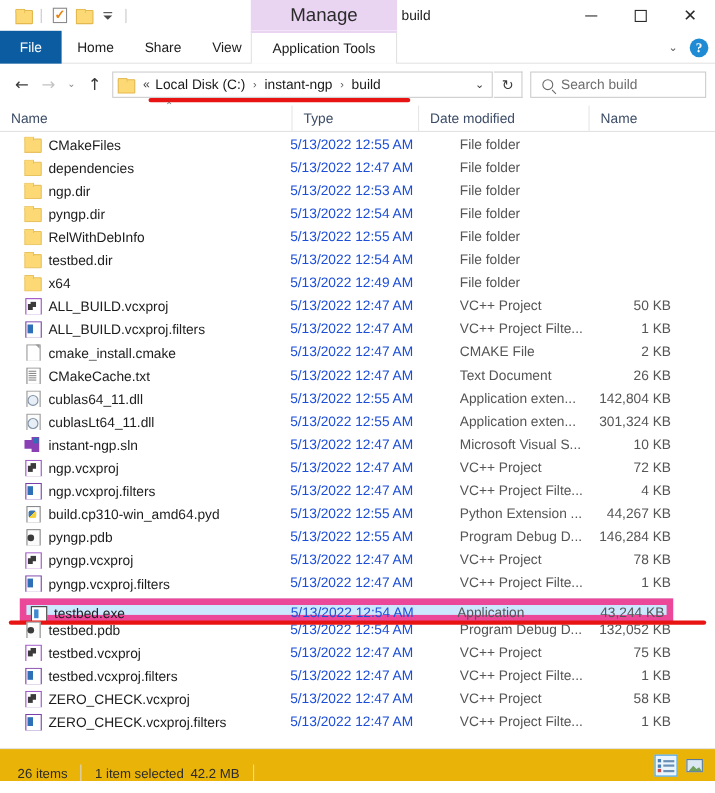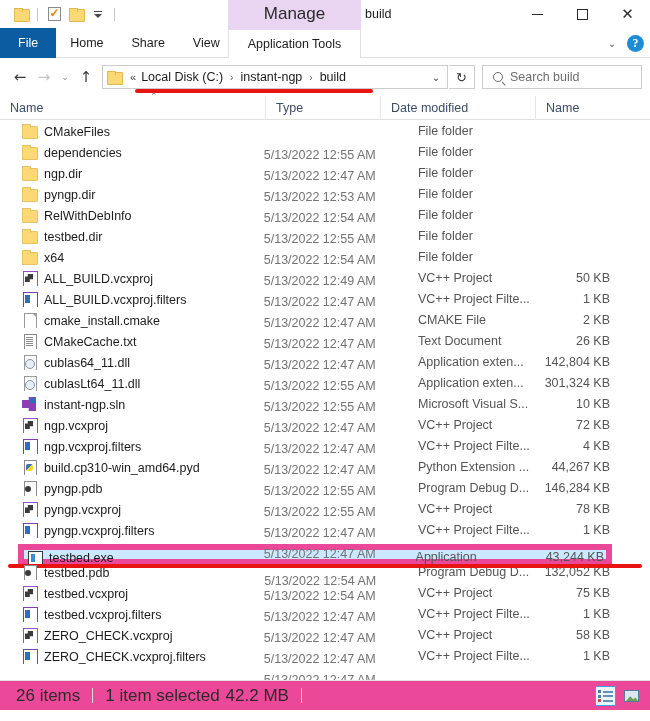--- a/index.html
+++ b/index.html
@@ -202,21 +202,21 @@
     padding-left: 4px;
   }
   .row.selected {
     background: #cce8ff; border: 6px solid #ec4899;
     padding-left: 3px;
   }
   .cell-name {
     width: 243px; display: flex; align-items: center; gap: 7px;
     overflow: hidden; white-space: nowrap;
   }
-  .cell-date { width: 155px; color: #737373; margin-top: 24px; }
+  .cell-date { width: 155px; color: #1d4ed8; }
   .cell-type { width: 115px; color: #555555; overflow: hidden; white-space: nowrap; }
   .cell-size { width: 80px; color: #555555; text-align: right; padding-right: 2px; }
 
   
   .ico { width: 15px; height: 15px; flex: none; position: relative; }
   .ico-folder::before {
     content: ""; position: absolute; left: 0; top: 2px;
     width: 14px; height: 11px; background: #fcd975;
     border: 1px solid #e8c260; border-radius: 0 1px 1px 0;
   }
@@ -305,24 +305,24 @@
 
   .red-line-row {
     position: absolute; left: 8px;
     width: 634px; height: 4px; background: #e81414; border-radius: 2px;
   }
 
   
   .statusbar {
     position: relative;
     height: 30px; border-top: 1px solid #e2e2e2;
-    background: #ec4899;
-    display: flex; align-items: center;
+    background: #eab308;
+    display: flex; align-items: flex-end;
     padding: 0 8px;
-    font-size: 17px; color: #2b2b2b;
+    font-size: 12px; color: #2b2b2b;
   }
   .st-sep { width: 1px; height: 15px; background: #d8d8d8; margin: 0 12px; }
   .st-items { padding-left: 8px; }
   .viewbtns {
     position: absolute; right: 8px; top: 0; height: 30px;
     display: flex; align-items: center; gap: 5px;
   }
   .vb {
     width: 21px; height: 20px;
     display: flex; align-items: center; justify-content: center;

